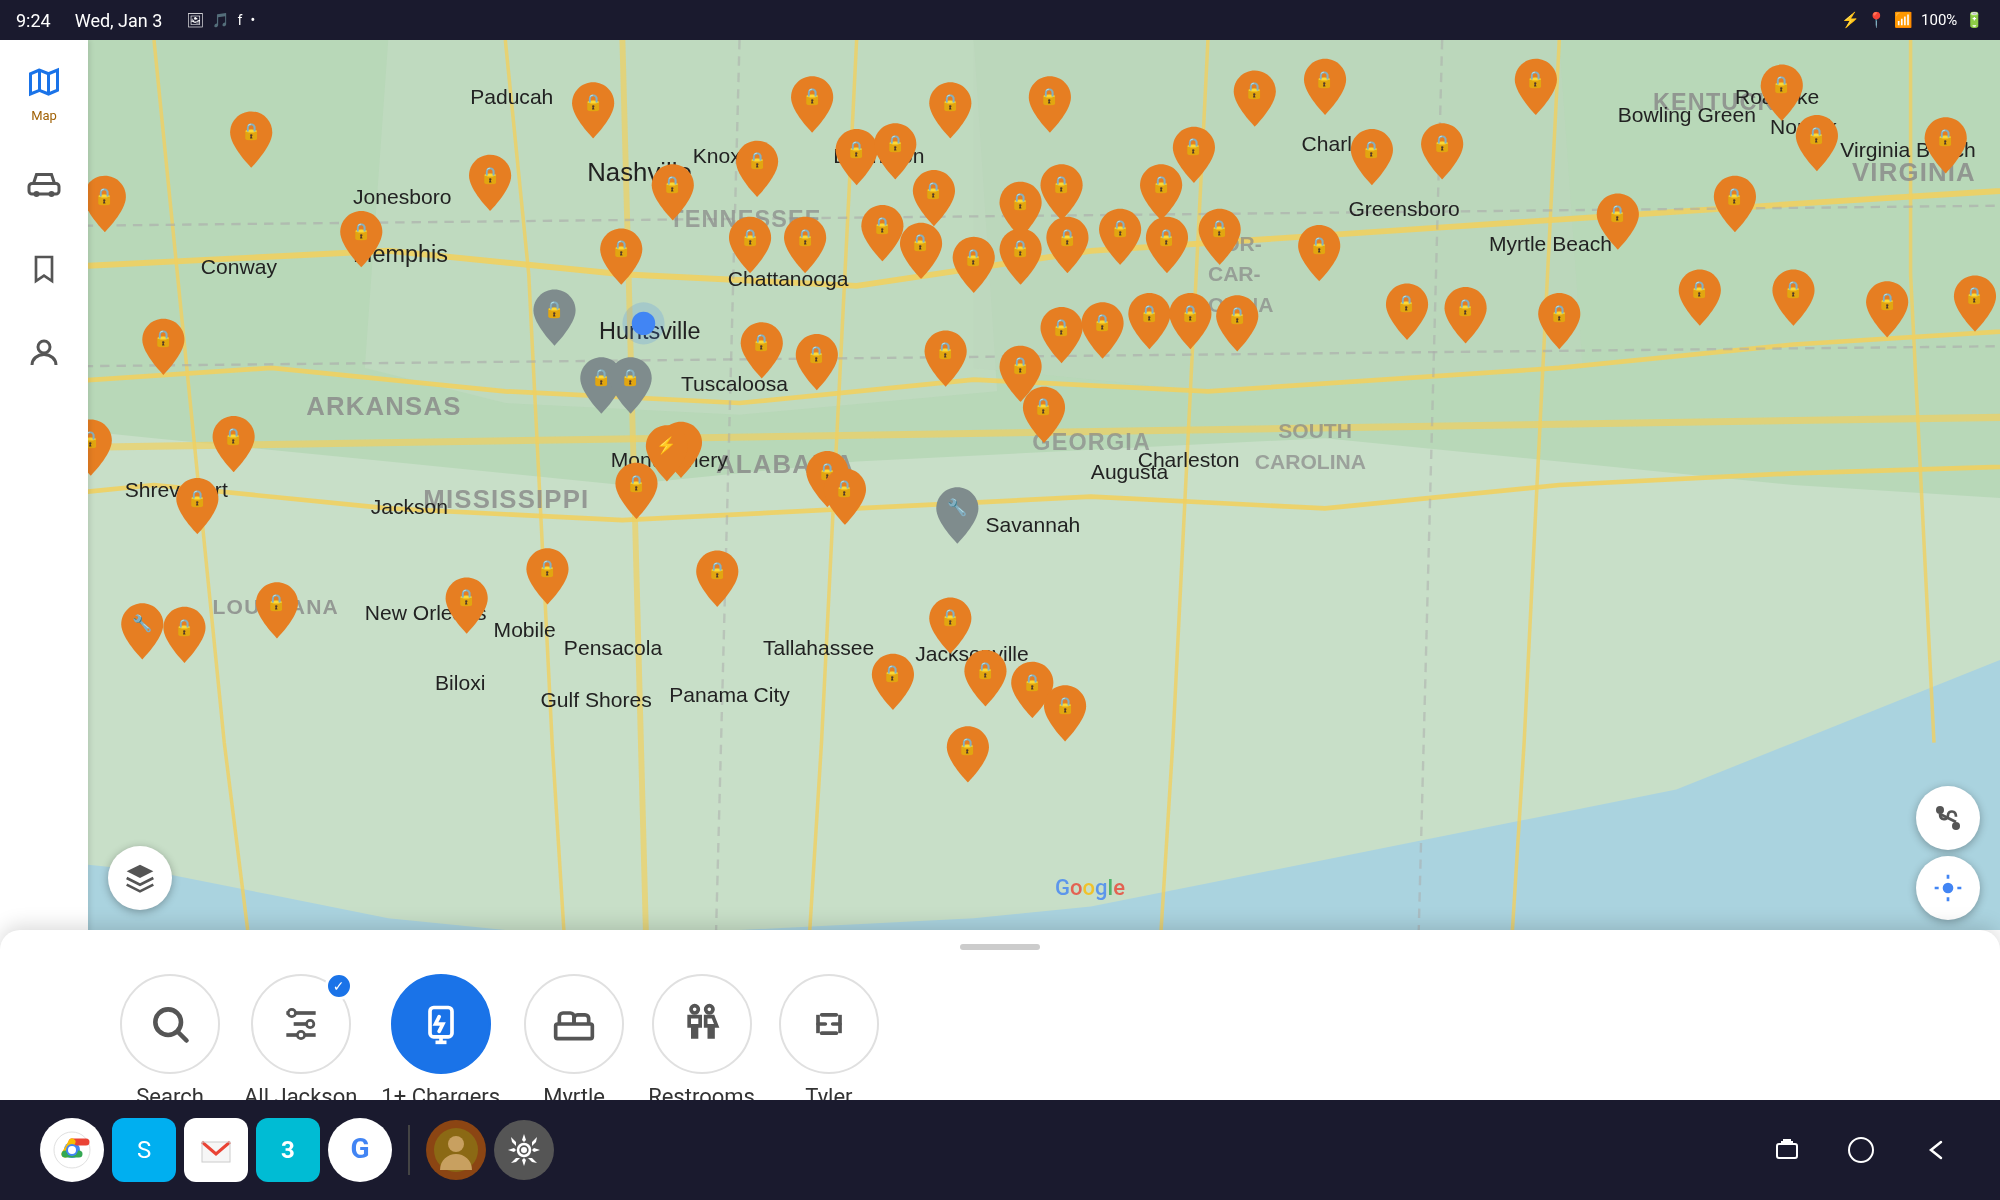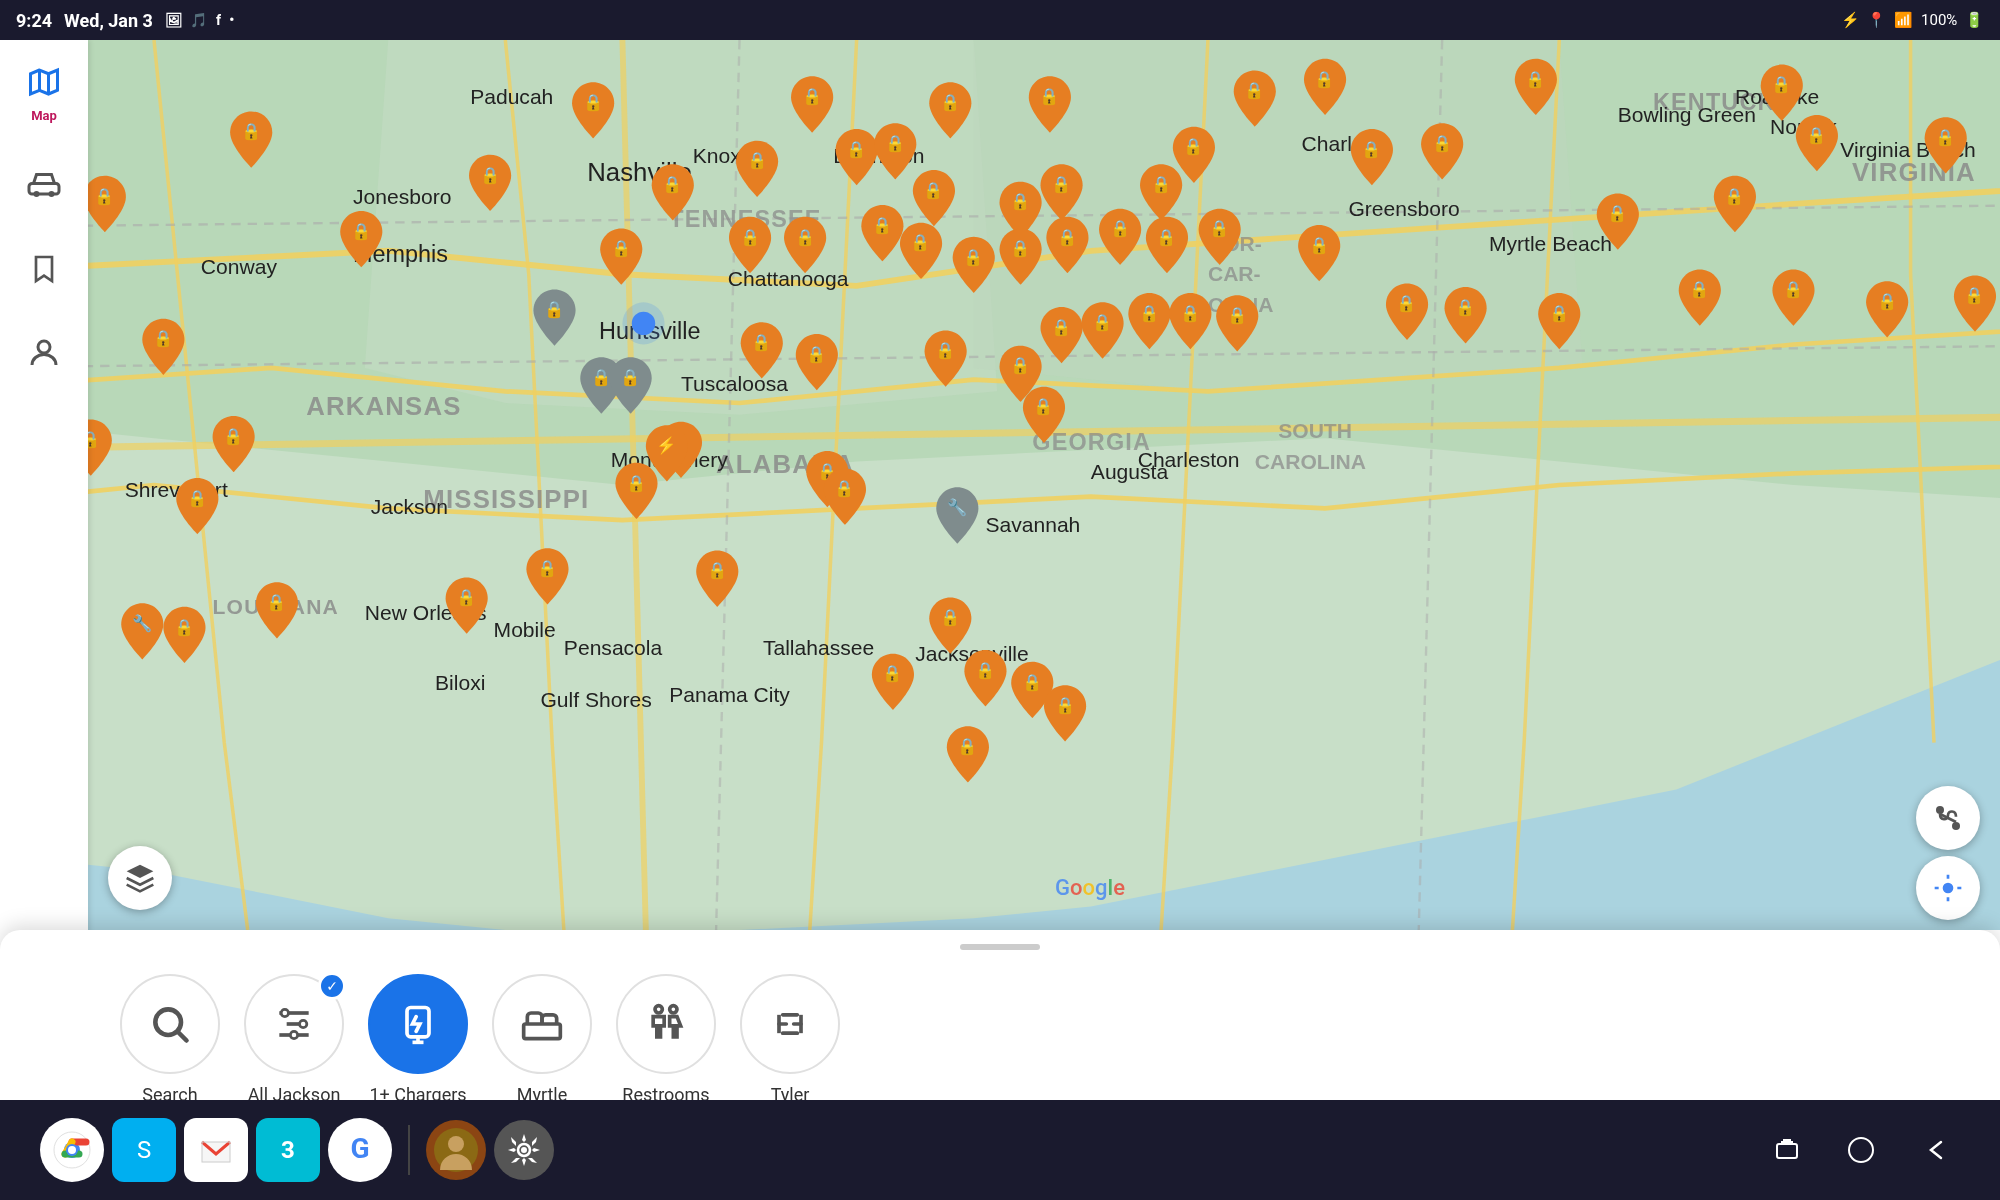--- a/index.html
+++ b/index.html
@@ -19,24 +19,24 @@
       background: #1a1a2e;
       display: flex;
       align-items: center;
       justify-content: space-between;
       padding: 0 16px;
       z-index: 100;
     }
     .status-left {
       display: flex;
       align-items: center;
-      gap: 12px;
+      gap: 24px;
       color: white;
       font-size: 18px;
-      font-weight: 700;
+      font-weight: 400;
     }
     .status-icons {
       display: flex;
       align-items: center;
       gap: 8px;
     }
     .status-icons span {
       color: white;
       font-size: 14px;
     }
@@ -76,22 +76,21 @@
       height: 44px;
       display: flex;
       align-items: center;
       justify-content: center;
     }
     .sidebar-label {
       font-size: 13px;
       color: #444;
     }
     .sidebar-item.active .sidebar-label {
-      color: #be185d;
-      font-weight: bold;
+      color: #a16207;
     }
 
     
     #map-container {
       position: absolute;
       top: 40px;
       left: 88px;
       right: 0;
       bottom: 270px;
       overflow: hidden;
@@ -228,21 +227,21 @@
       border-radius: 50%;
       border: 3px solid white;
       display: flex;
       align-items: center;
       justify-content: center;
       color: white;
       font-size: 14px;
     }
 
     .filter-label {
-      font-size: 18px;
+      font-size: 22px;
       color: #333;
       font-weight: 400;
     }
 
     
     #nav-bar {
       position: absolute;
       bottom: 0;
       left: 0;
       right: 0;

